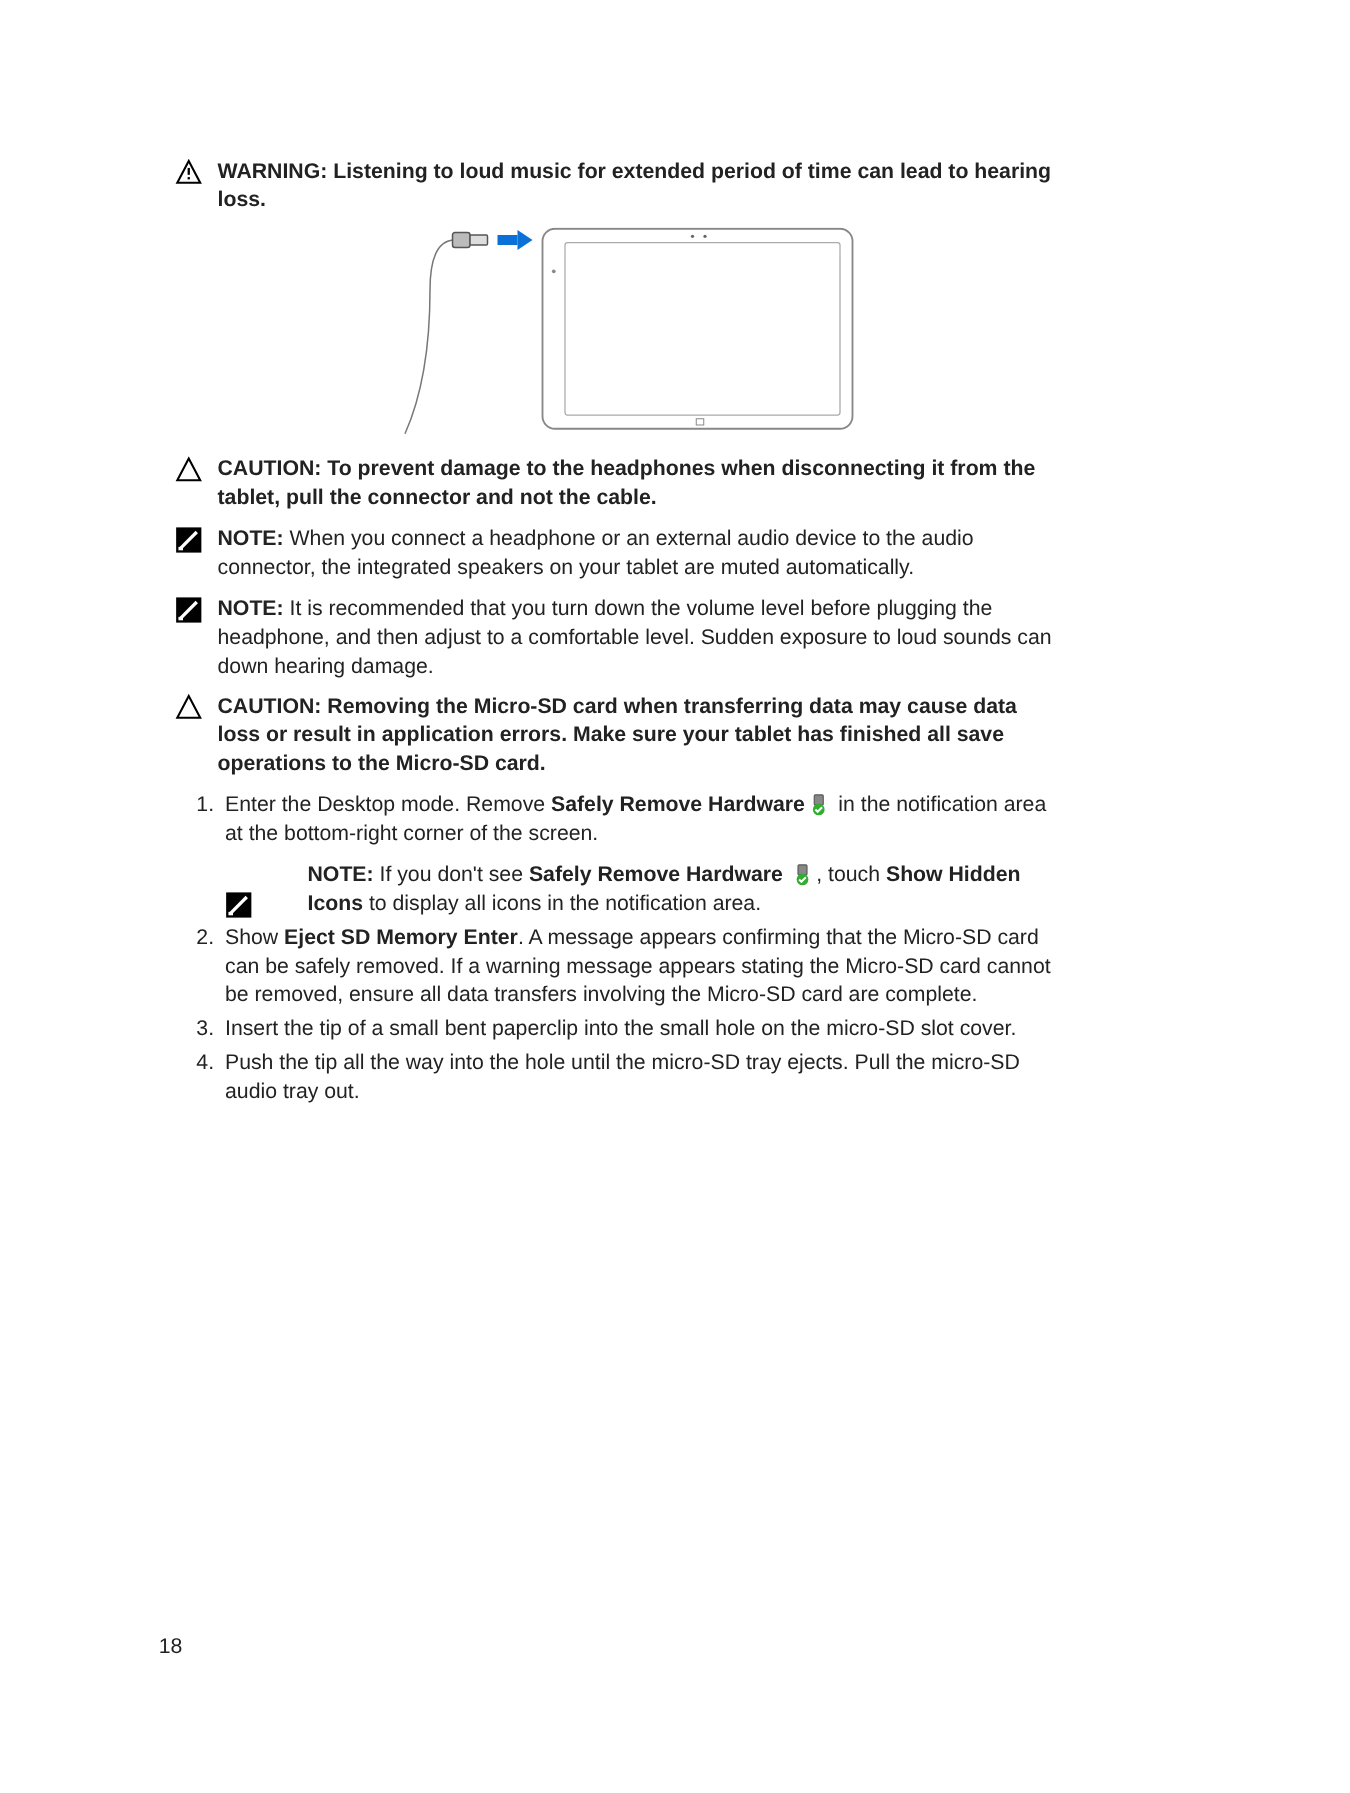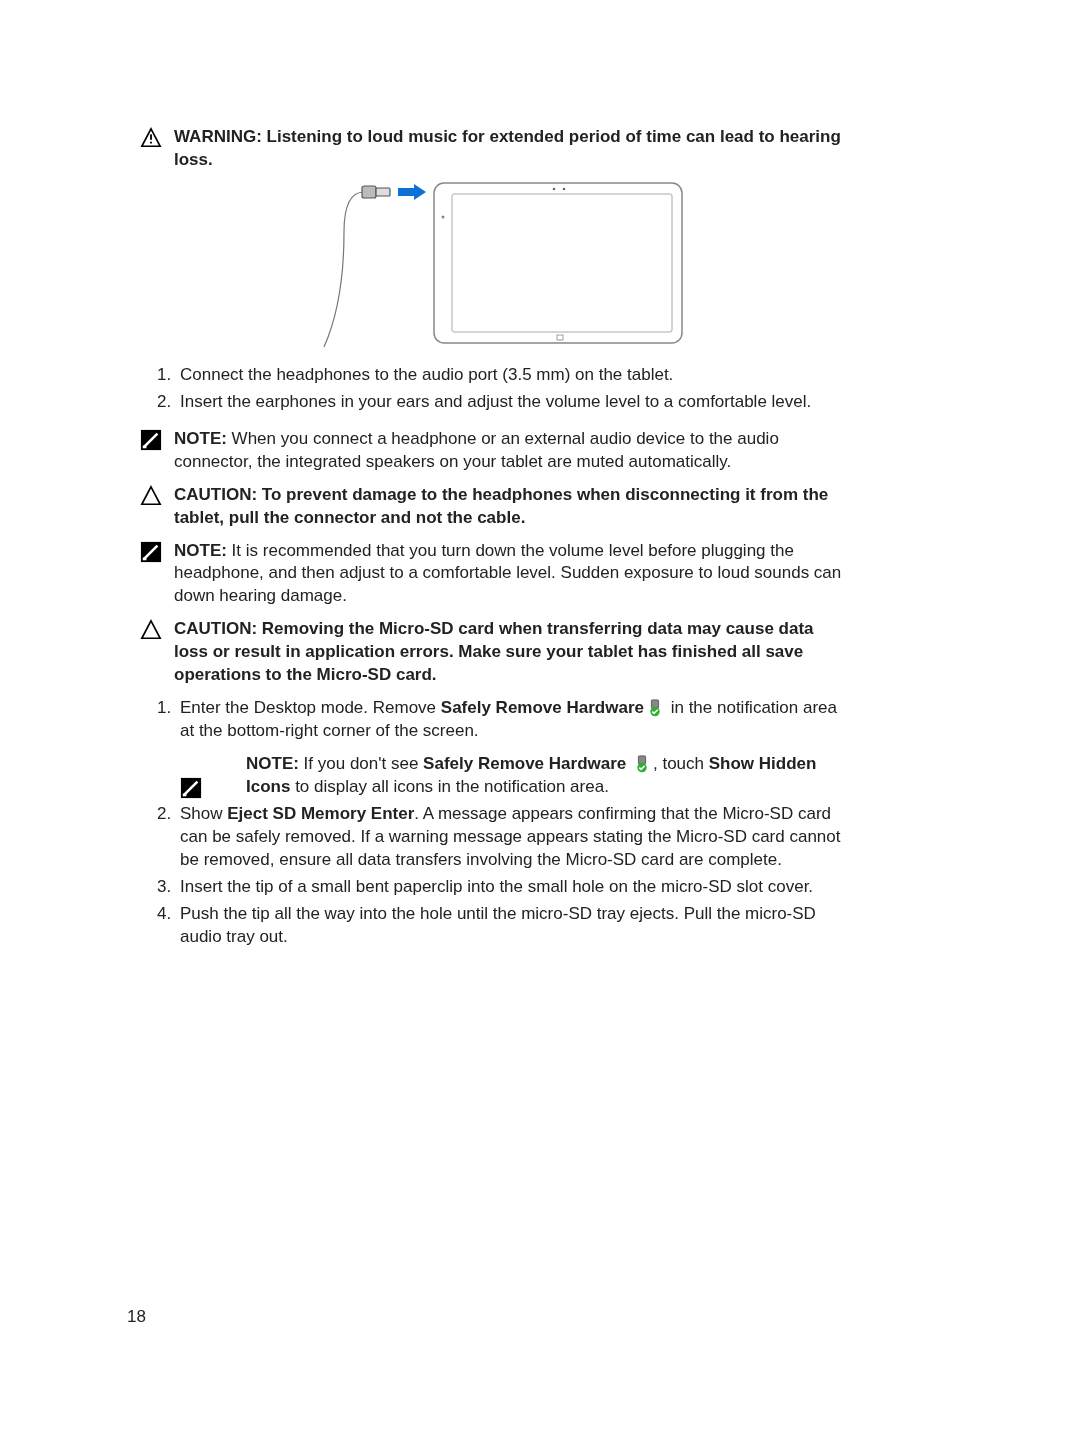--- a/index.html
+++ b/index.html
@@ -124,46 +124,42 @@
           <rect x="148" y="12" width="220" height="138" rx="2" fill="#fff" stroke="#aaa" stroke-width="1"></rect>
           <circle cx="139" cy="35" r="1.5" fill="#888"></circle>
           <circle cx="250" cy="7" r="1.3" fill="#666"></circle>
           <circle cx="260" cy="7" r="1.3" fill="#666"></circle>
           <rect x="253" y="153" width="6" height="5" fill="none" stroke="#888" stroke-width="0.8"></rect>
         </g>
       </svg>
     </div>
   </div>
 
-  <ol class="steps">
-    <li><span>Connect the headphones to the audio port (3.5 mm) on the tablet.</span></li>
-    <li><span>Insert the earphones in your ears and adjust the volume level to a comfortable level.</span></li>
-  </ol>
+
+  <div class="callout">
+    <span class="callout-icon">
+      <svg viewBox="0 0 24 24" width="22" height="22">
+        <polygon points="12,2 22,21 2,21" fill="none" stroke="#000" stroke-width="1.8"></polygon>
+      </svg>
+    </span>
+    <div class="callout-body bold">
+      <span>CAUTION:</span><span> To prevent damage to the headphones when disconnecting it from the tablet, pull the connector and not the cable.</span>
+    </div>
+  </div>
 
   <div class="callout">
     <span class="callout-icon">
       <svg viewBox="0 0 24 24" width="22" height="22">
         <rect x="1" y="1" width="22" height="22" fill="#000"></rect>
         <path d="M4 18 L18 4 L20 6 L6 20 Z" fill="#fff"></path>
         <rect x="3" y="18" width="4" height="3" fill="#fff"></rect>
       </svg>
     </span>
     <div class="callout-body">
       <span class="bold">NOTE:</span><span> When you connect a headphone or an external audio device to the audio connector, the integrated speakers on your tablet are muted automatically.</span>
-    </div>
-  </div>
-
-  <div class="callout">
-    <span class="callout-icon">
-      <svg viewBox="0 0 24 24" width="22" height="22">
-        <polygon points="12,2 22,21 2,21" fill="none" stroke="#000" stroke-width="1.8"></polygon>
-      </svg>
-    </span>
-    <div class="callout-body bold">
-      <span>CAUTION:</span><span> To prevent damage to the headphones when disconnecting it from the tablet, pull the connector and not the cable.</span>
     </div>
   </div>
 
   <div class="callout">
     <span class="callout-icon">
       <svg viewBox="0 0 24 24" width="22" height="22">
         <rect x="1" y="1" width="22" height="22" fill="#000"></rect>
         <path d="M4 18 L18 4 L20 6 L6 20 Z" fill="#fff"></path>
         <rect x="3" y="18" width="4" height="3" fill="#fff"></rect>
       </svg>

